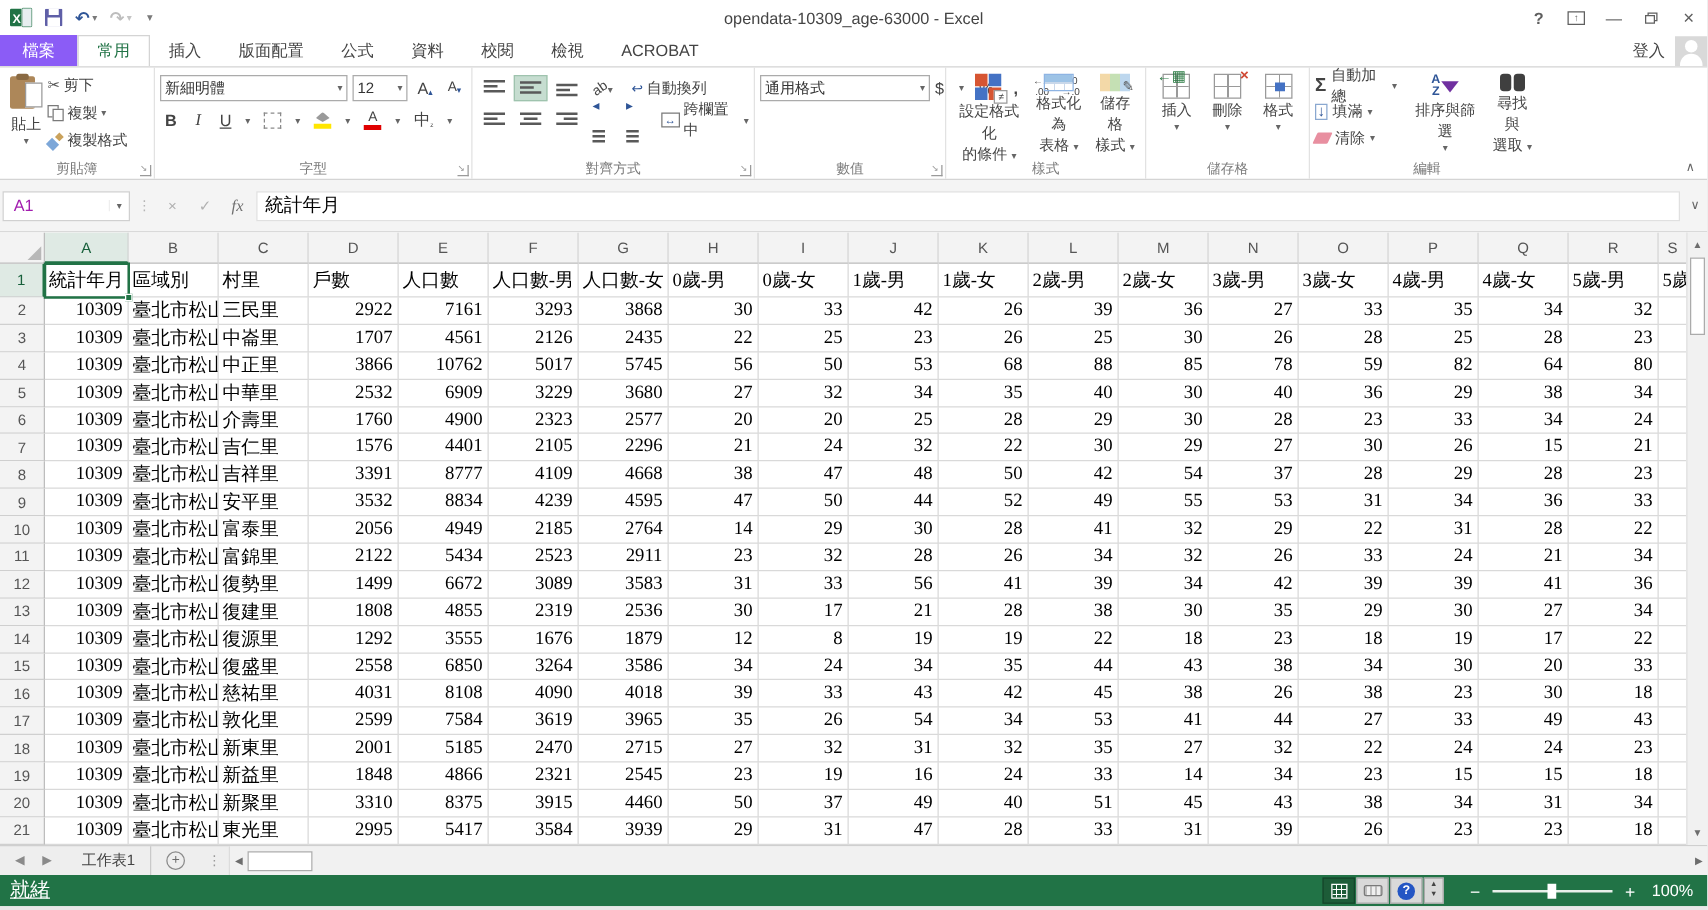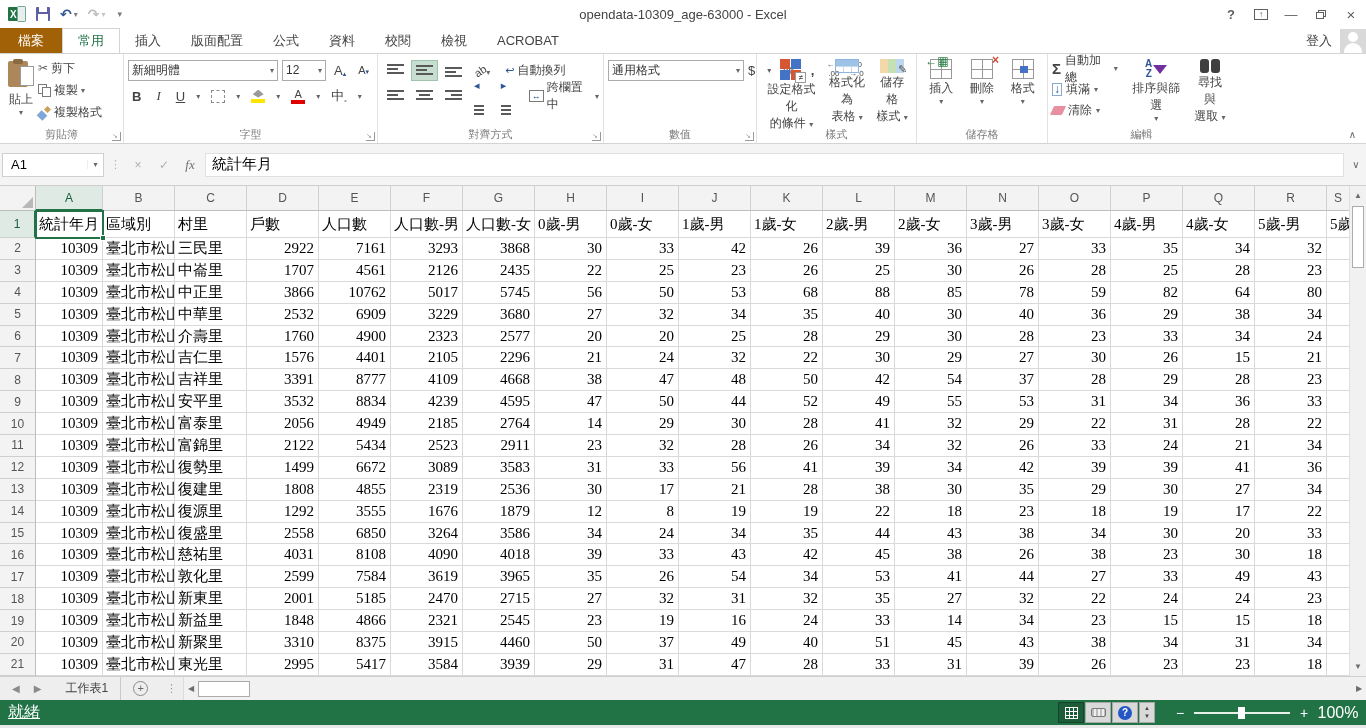--- a/index.html
+++ b/index.html
@@ -15,21 +15,21 @@
   .title-text { position:absolute; left:0; right:0; text-align:center; font-size:13px; color:#444; pointer-events:none; }
   .win-ctrls { margin-left:auto; display:flex; align-items:center; height:100%; }
   .win-btn { width:30px; height:100%; display:flex; align-items:center; justify-content:center; color:#5f5f5f; font-size:13px; }
   .restore-ico { position:relative; width:10px; height:9px; }
   .restore-ico .r1 { position:absolute; top:0; right:0; width:8px; height:7px; border:1px solid #5f5f5f; background:#fff; }
   .restore-ico .r2 { position:absolute; bottom:0; left:0; width:8px; height:7px; border:1px solid #5f5f5f; background:#fff; }
   .ribopt-ico { width:14px; height:11px; border:1px solid #5f5f5f; font-size:8px; line-height:9px; text-align:center; color:#5f5f5f; }
 
   
   .tabrow { height:25px; display:flex; align-items:stretch; background:#fff; position:relative; }
-  .file-tab { width:62px; background:#a16207; color:#fff; font-size:13px; display:flex; align-items:center; justify-content:center; }
+  .file-tab { width:62px; background:#8b5cf6; color:#fff; font-size:13px; display:flex; align-items:center; justify-content:center; }
   .mtab { padding:0 15px; font-size:13px; color:#444; display:flex; align-items:center; }
   .mtab.active { color:#217346; background:#fff; border:1px solid #d4d4d4; border-bottom:none; }
   .tabrow-right { margin-left:auto; display:flex; align-items:center; gap:8px; padding-right:0; }
   .signin { font-size:13px; color:#444; }
   .avatar { width:26px; height:24px; background:#d9d9d9; position:relative; overflow:hidden; }
   .avatar .head { position:absolute; top:3px; left:8px; width:10px; height:10px; border-radius:50%; background:#fff; }
   .avatar .body { position:absolute; top:14px; left:4px; width:18px; height:12px; border-radius:9px 9px 0 0; background:#fff; }
 
   
   .ribbon { height:91px; border-top:1px solid #d4d4d4; border-bottom:1px solid #d4d4d4; display:flex; background:#fff; position:relative; }
@@ -107,21 +107,21 @@
   .az-ico { display:flex; align-items:center; gap:1px; margin-bottom:1px; }
   .az-ico .letters { font-size:10px; font-weight:bold; color:#2f5597; line-height:1; display:flex; flex-direction:column; }
   .az-ico .funnel { width:0; height:0; border-left:7px solid transparent; border-right:7px solid transparent; border-top:9px solid #7030a0; }
   .bino-ico { display:flex; gap:2px; margin-bottom:1px; }
   .bino-ico i { width:9px; height:14px; background:#3f3f3f; border-radius:3px; }
   .ribbon-collapse { position:absolute; right:10px; bottom:3px; font-size:10px; color:#666; }
 
   
   .fbar { height:42px; display:flex; align-items:center; background:#f4f4f4; border-bottom:1px solid #cfcfcf; padding:7px 2px; gap:4px; }
   .namebox { width:102px; height:24px; background:#fff; border:1px solid #d0d0d0; display:flex; align-items:center; }
-  .namebox .nb-val { flex:1; font-size:13px; color:#000000; padding-left:8px; }
+  .namebox .nb-val { flex:1; font-size:13px; color:#a21caf; padding-left:8px; }
   .namebox .nb-car { width:16px; text-align:center; font-size:8px; color:#666; border-left:1px solid #eee; }
   .fbar-dots { color:#b5b5b5; font-size:11px; padding:0 2px; }
   .fbar-btn { width:22px; text-align:center; color:#b0b0b0; font-size:12px; }
   .fx { font-style:italic; font-family:"Liberation Serif","DejaVu Serif",serif; color:#6f6f6f; font-size:13px; }
   .formula-field { flex:1; height:24px; background:#fff; border:1px solid #e0e0e0; display:flex; align-items:center; padding-left:6px; font-size:15px; color:#000; font-family:"Liberation Serif","DejaVu Serif",serif; }
   .fbar-chev { width:16px; text-align:center; color:#666; font-size:10px; }
 
   
   .gridwrap { flex:1; display:flex; position:relative; background:#fff; }
   .sheet { flex:1; overflow:hidden; position:relative; }
@@ -175,21 +175,21 @@
       repeating-linear-gradient(to right, transparent 0 3px, #fff 3px 4px),
       repeating-linear-gradient(transparent 0 3px, #fff 3px 4px);
       border:1px solid #fff; }
   .kbd-glyph { width:15px; height:9px; border:1px solid #7a7a7a; border-radius:2px; background:repeating-linear-gradient(to right, #bdbdbd 0 2px, #efefef 2px 4px); }
   .help-glyph { width:14px; height:14px; border-radius:50%; background:#2456c4; color:#fff; font-size:10px; font-weight:bold; text-align:center; line-height:14px; }
   .spin-glyph { display:flex; flex-direction:column; font-size:6px; color:#444; line-height:1.2; }
   .zoomctl { display:flex; align-items:center; margin-left:14px; }
   .zoom-minus, .zoom-plus { color:#fff; font-size:14px; width:20px; text-align:center; }
   .zoom-track { width:96px; height:2px; background:#e8f0ea; position:relative; margin:0 4px; }
   .zoom-thumb { position:absolute; left:44px; top:-5px; width:7px; height:12px; background:#fff; }
-  .zoom-label { font-size:16px; color:#fff; width:48px; text-align:center; margin-right:4px; }
+  .zoom-label { font-size:13px; color:#fff; width:48px; text-align:center; margin-right:4px; }
 </style>
 </head>
 <body>
 
 <div class="app">
 
   <div class="titlebar">
     <div class="qat">
       <span class="xl-logo">
         <svg width="18" height="16" viewBox="0 0 18 16">

